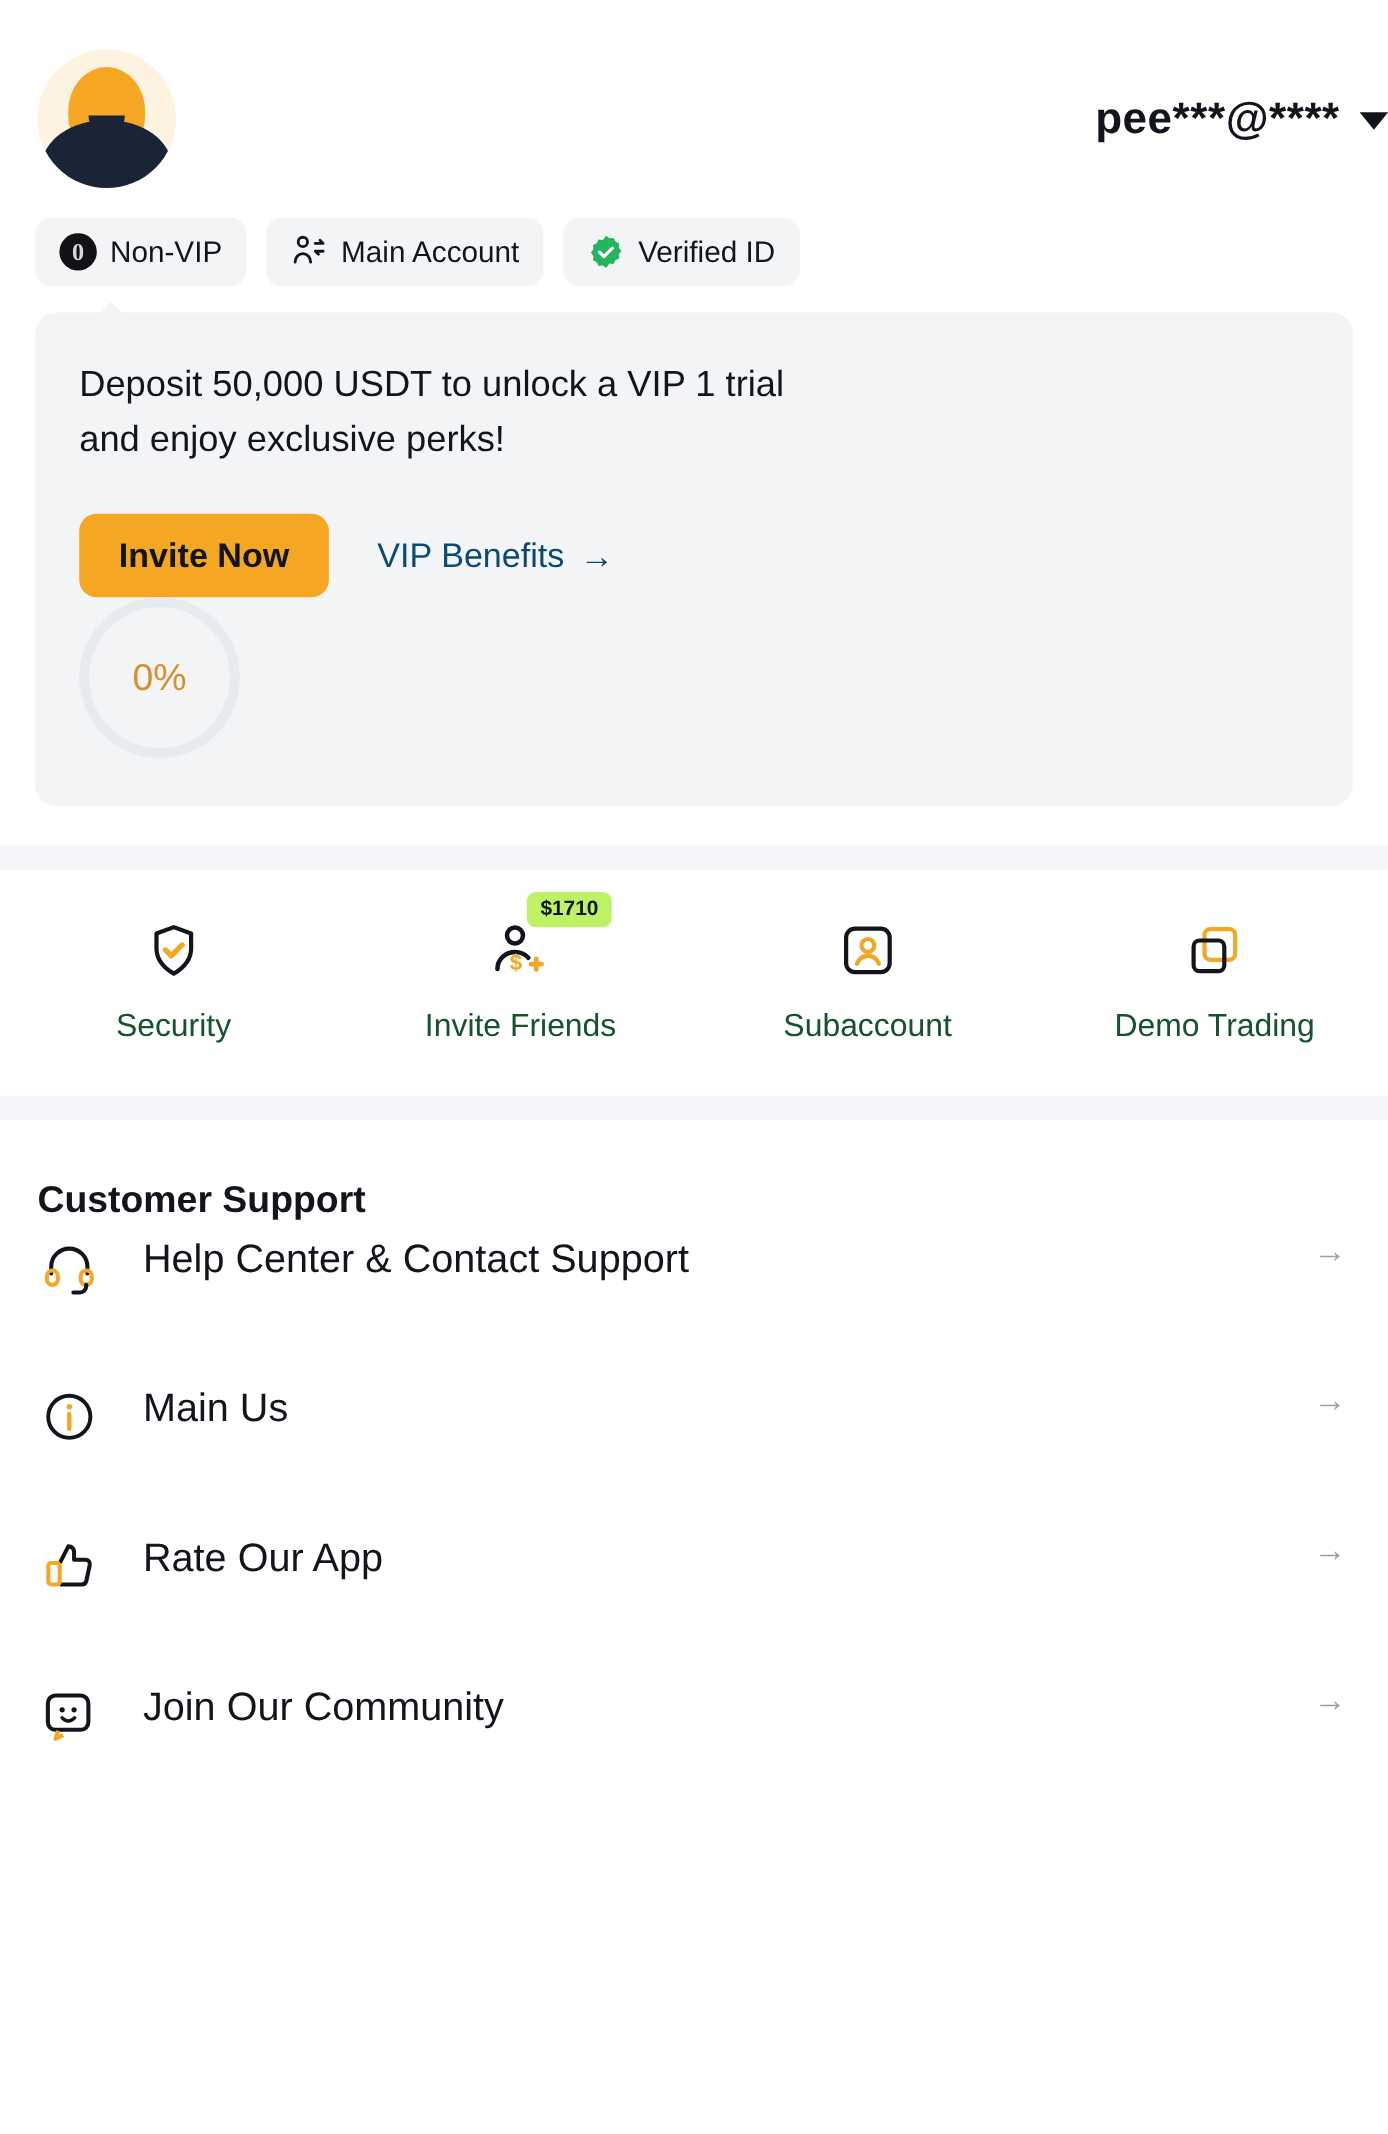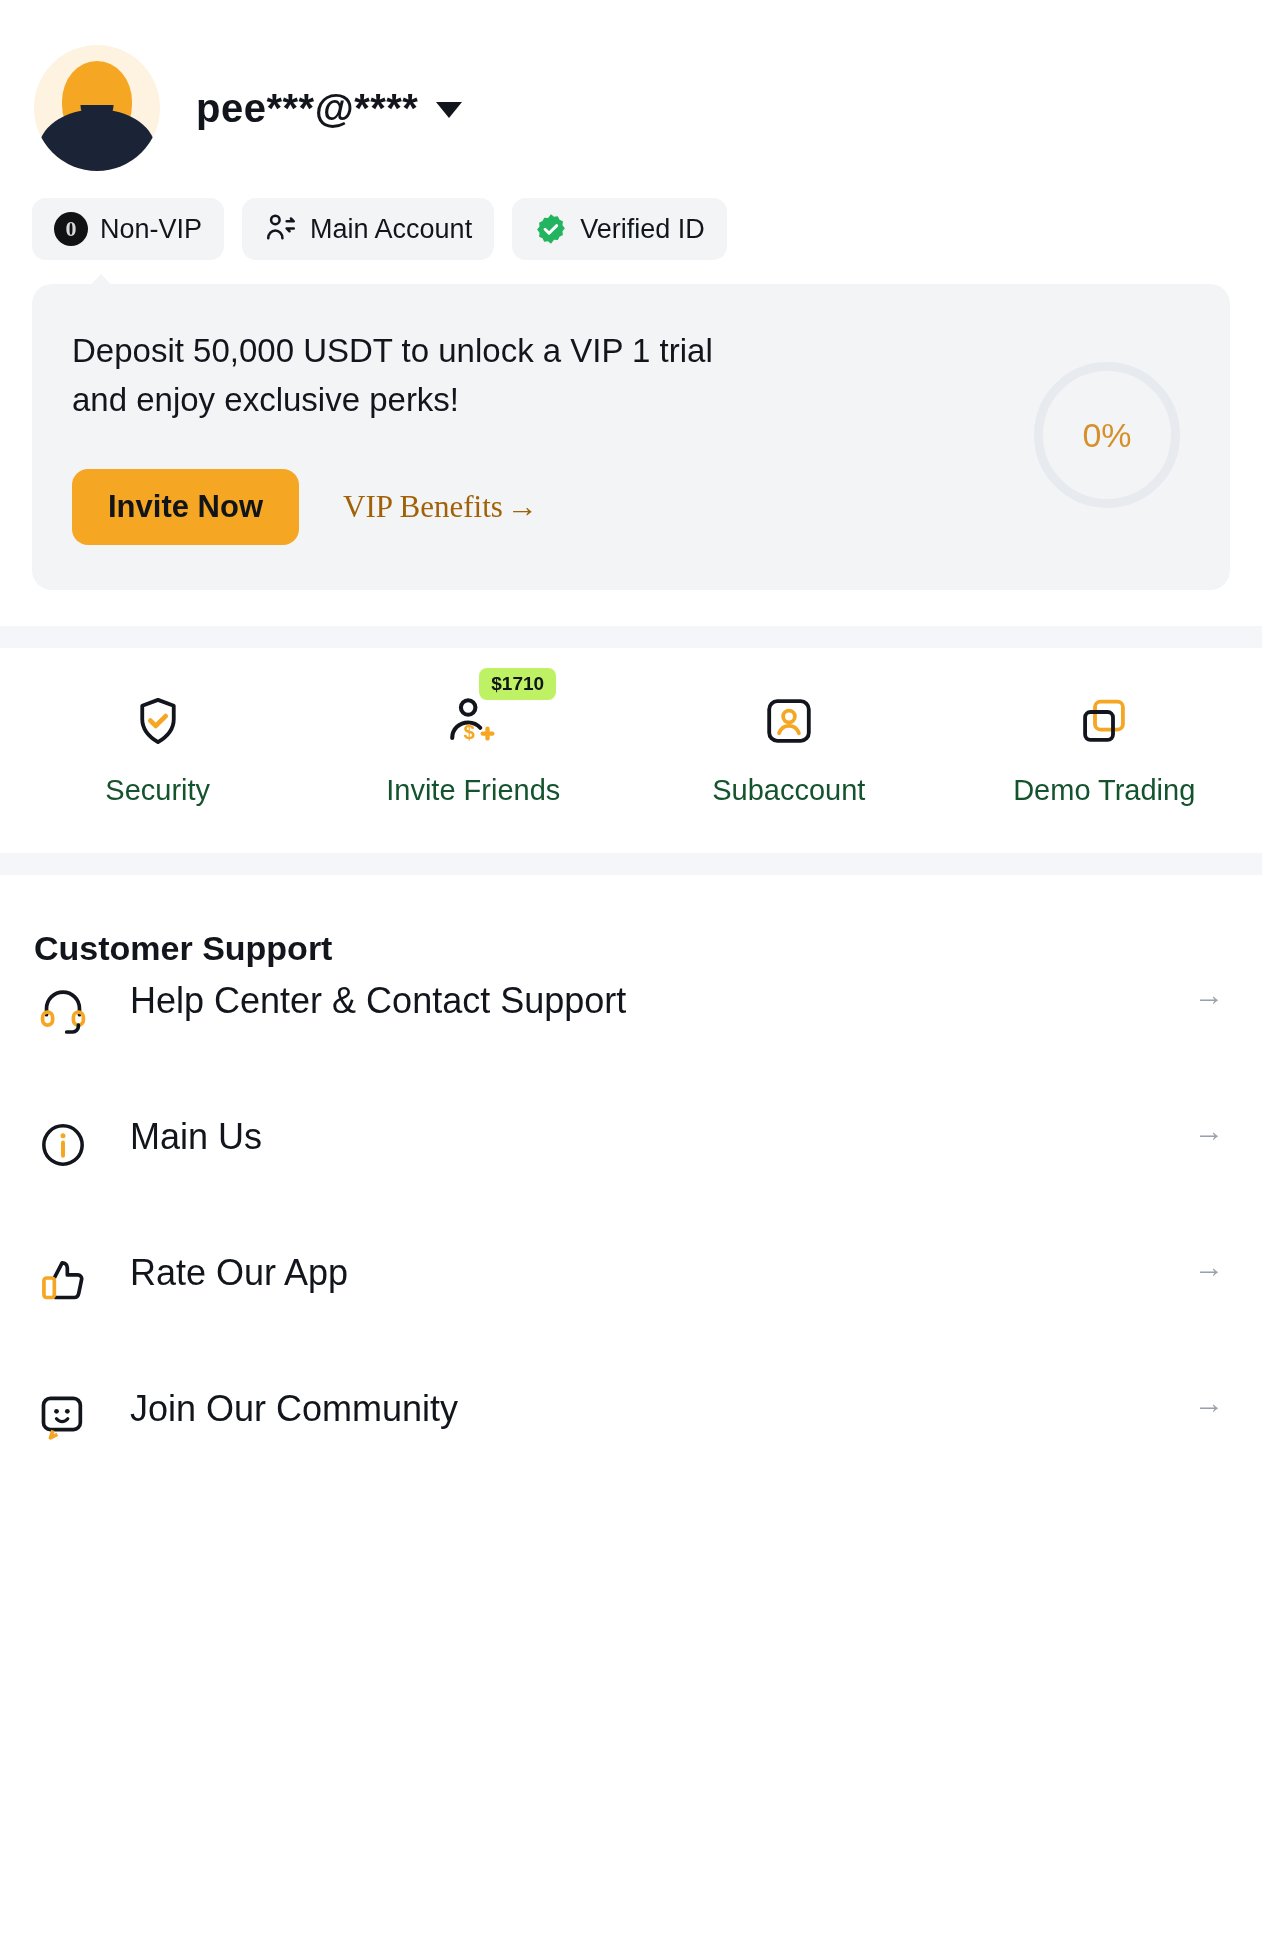--- a/index.html
+++ b/index.html
@@ -12,20 +12,21 @@
     overflow: hidden;
   }
   .page { position: relative; width: 1262px; height: 1940px; background: #ffffff; }
 
   
   .profile-header {
     display: flex;
     align-items: center;
     padding: 26px 0 0 34px;
     height: 190px;
+    justify-content: space-between;
   }
   .avatar {
     position: relative;
     width: 126px; height: 126px;
     border-radius: 50%;
     background: #fdf3e0;
     overflow: hidden;
     flex: none;
   }
   .avatar .head {
@@ -115,22 +116,22 @@
     border-left: 17px solid transparent;
     border-right: 17px solid transparent;
     border-bottom: 18px solid #f3f4f6;
   }
   .promo-card {
     position: relative;
     background: #f3f4f6;
     border-radius: 20px;
     padding: 40px 40px 44px 40px;
     display: flex;
-    align-items: center;
     min-height: 306px;
+    flex-direction: column;
   }
   .promo-left { flex: 1; }
   .promo-text {
     font-size: 33px;
     line-height: 1.5;
     color: #12161c;
     max-width: 700px;
   }
   .promo-actions {
     display: flex;
@@ -145,26 +146,25 @@
     padding: 20px 36px;
     font-size: 31px;
     font-weight: 700;
     color: #111418;
     font-family: "Liberation Sans", sans-serif;
     cursor: pointer;
   }
   .vip-benefits {
     display: flex;
     align-items: center;
-    gap: 4px;
-    color: #a16207;
+    gap: 14px;
+    color: #0c4a6e;
     font-size: 31px;
     cursor: pointer;
     white-space: nowrap;
-    font-family: Liberation Serif, serif;
   }
   .arrow-right-glyph { font-size: 31px; line-height: 1; }
   .progress-ring {
     position: relative;
     width: 146px; height: 146px;
     flex: none;
     margin-right: 10px;
   }
   .progress-ring .ring {
     width: 146px; height: 146px;

